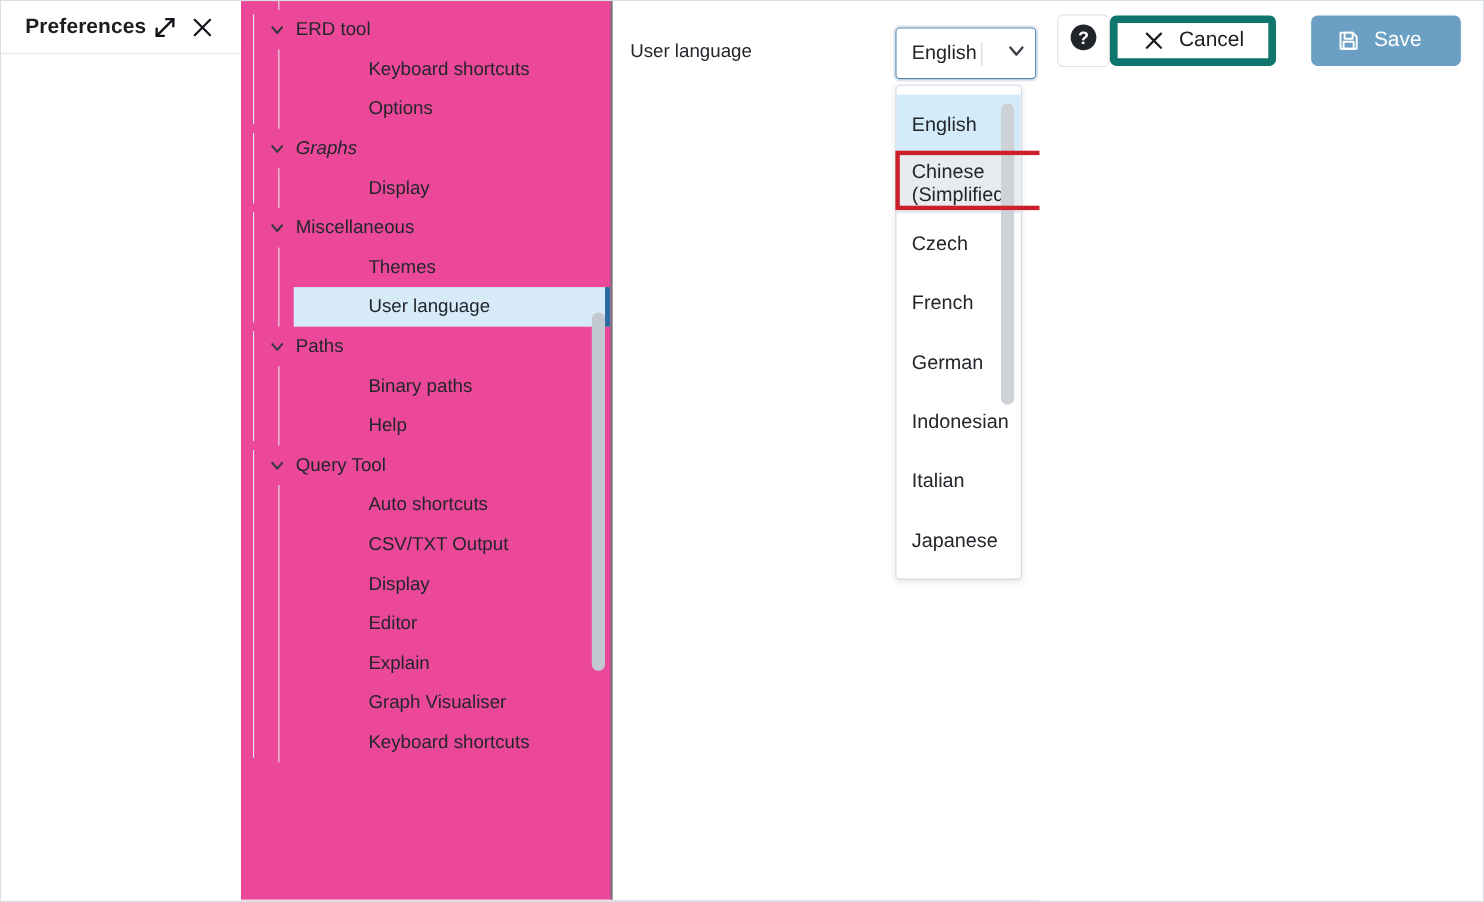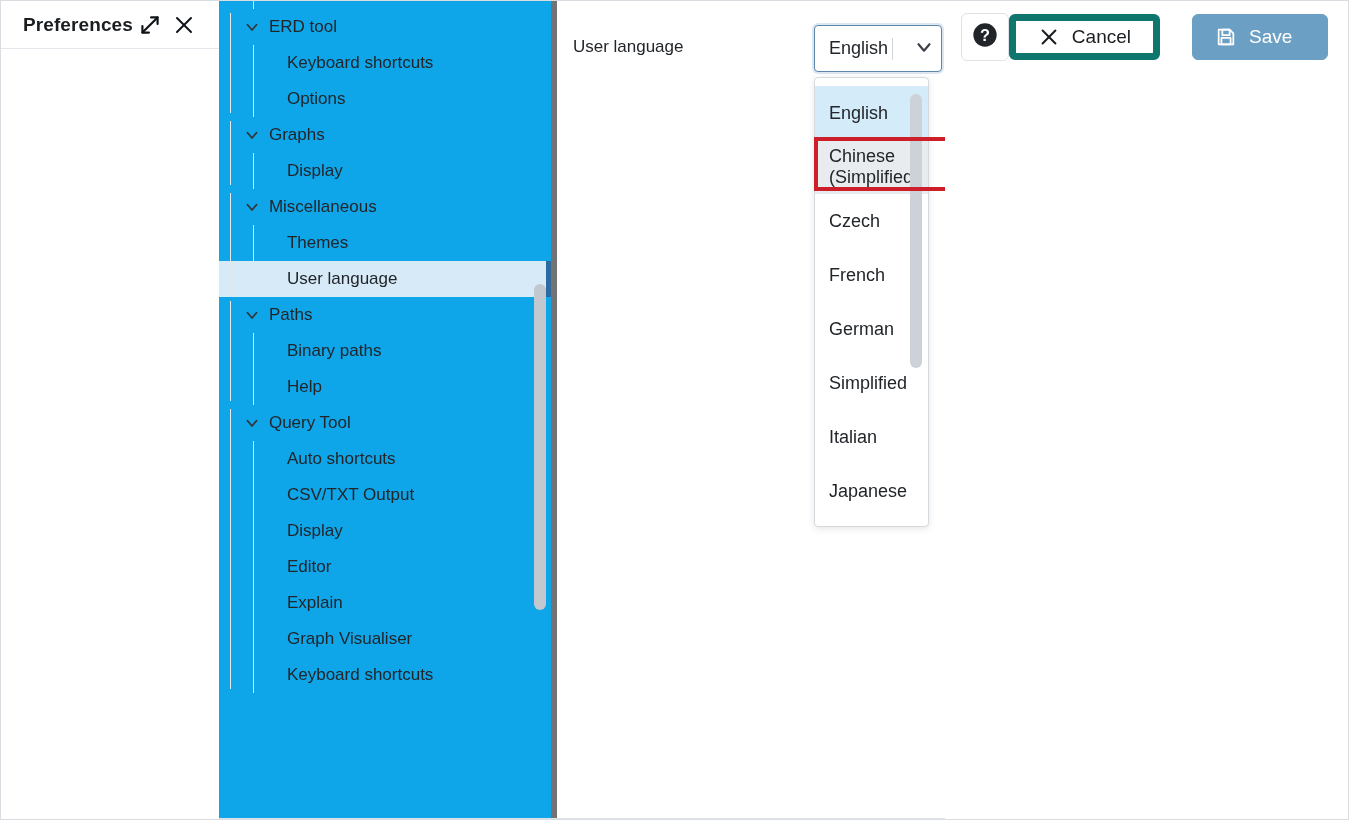--- a/index.html
+++ b/index.html
@@ -45,39 +45,39 @@
     display: flex; position: relative;
     border-bottom: 1px solid #dfe3e7;
     overflow: hidden;
     background: #ffffff;
   }
 
   
   .sidebar {
     width: 338px; flex: 0 0 338px;
     position: relative;
-    background: #0ea5e9;
-    border-right: 6px solid #737373;
+    background: #ec4899;
+    border-right: 2px solid #737373;
     overflow: hidden;
   }
   .tree {
     position: absolute;
     top: -28px; left: 0; right: 0;
     padding-bottom: 10px;
   }
   .tree-row {
     position: relative;
     height: 36px;
     display: flex; align-items: center;
     font-size: 17px; color: #22262a;
     cursor: pointer;
     white-space: nowrap;
   }
   .tree-row.level0 { padding-left: 22px; }
-  .tree-row.level1 { padding-left: 68px; }
+  .tree-row.level1 { padding-left: 68px; margin-left: 48px; }
   .tree-row.active { background: #d6eaf8; }
   .tree-row.active::after {
     content: ""; position: absolute;
     right: 0; top: 0; bottom: 0; width: 5px;
     background: #2d6a9f;
   }
   .chev {
     width: 22px; height: 22px;
     margin-right: 6px;
     display: inline-flex; align-items: center; justify-content: center;
@@ -261,21 +261,21 @@
               </svg>
             </span>
             <span>ERD tool</span>
           </div>
           <div class="tree-row level1">
             <span>Keyboard shortcuts</span>
           </div>
           <div class="tree-row level1">
             <span>Options</span>
           </div>
-          <div class="tree-row level0" style="padding-left: 0px;">
+          <div class="tree-row level0" style="padding-left: 0px; font-style: italic;">
             <span class="chev" style="margin-left: 22px;">
               <svg width="18" height="18" viewBox="0 0 24 24" fill="none" stroke="#32373c" stroke-width="2.4" stroke-linecap="round" stroke-linejoin="round">
                 <polyline points="6,9 12,16 18,9"></polyline>
               </svg>
             </span>
             <span>Graphs</span>
           </div>
           <div class="tree-row level1">
             <span>Display</span>
           </div>
@@ -382,21 +382,21 @@
                 <div class="dd-item">
                   <span>Czech</span>
                 </div>
                 <div class="dd-item">
                   <span>French</span>
                 </div>
                 <div class="dd-item">
                   <span>German</span>
                 </div>
                 <div class="dd-item">
-                  <span>Simplified</span>
+                  <span>Indonesian</span>
                 </div>
                 <div class="dd-item">
                   <span>Italian</span>
                 </div>
                 <div class="dd-item">
                   <span>Japanese</span>
                 </div>
               </div>
             <div class="dd-sb-track">
               <div class="dd-sb-thumb" id="dd-thumb" style="top: 12px; height: 274px;"></div>

